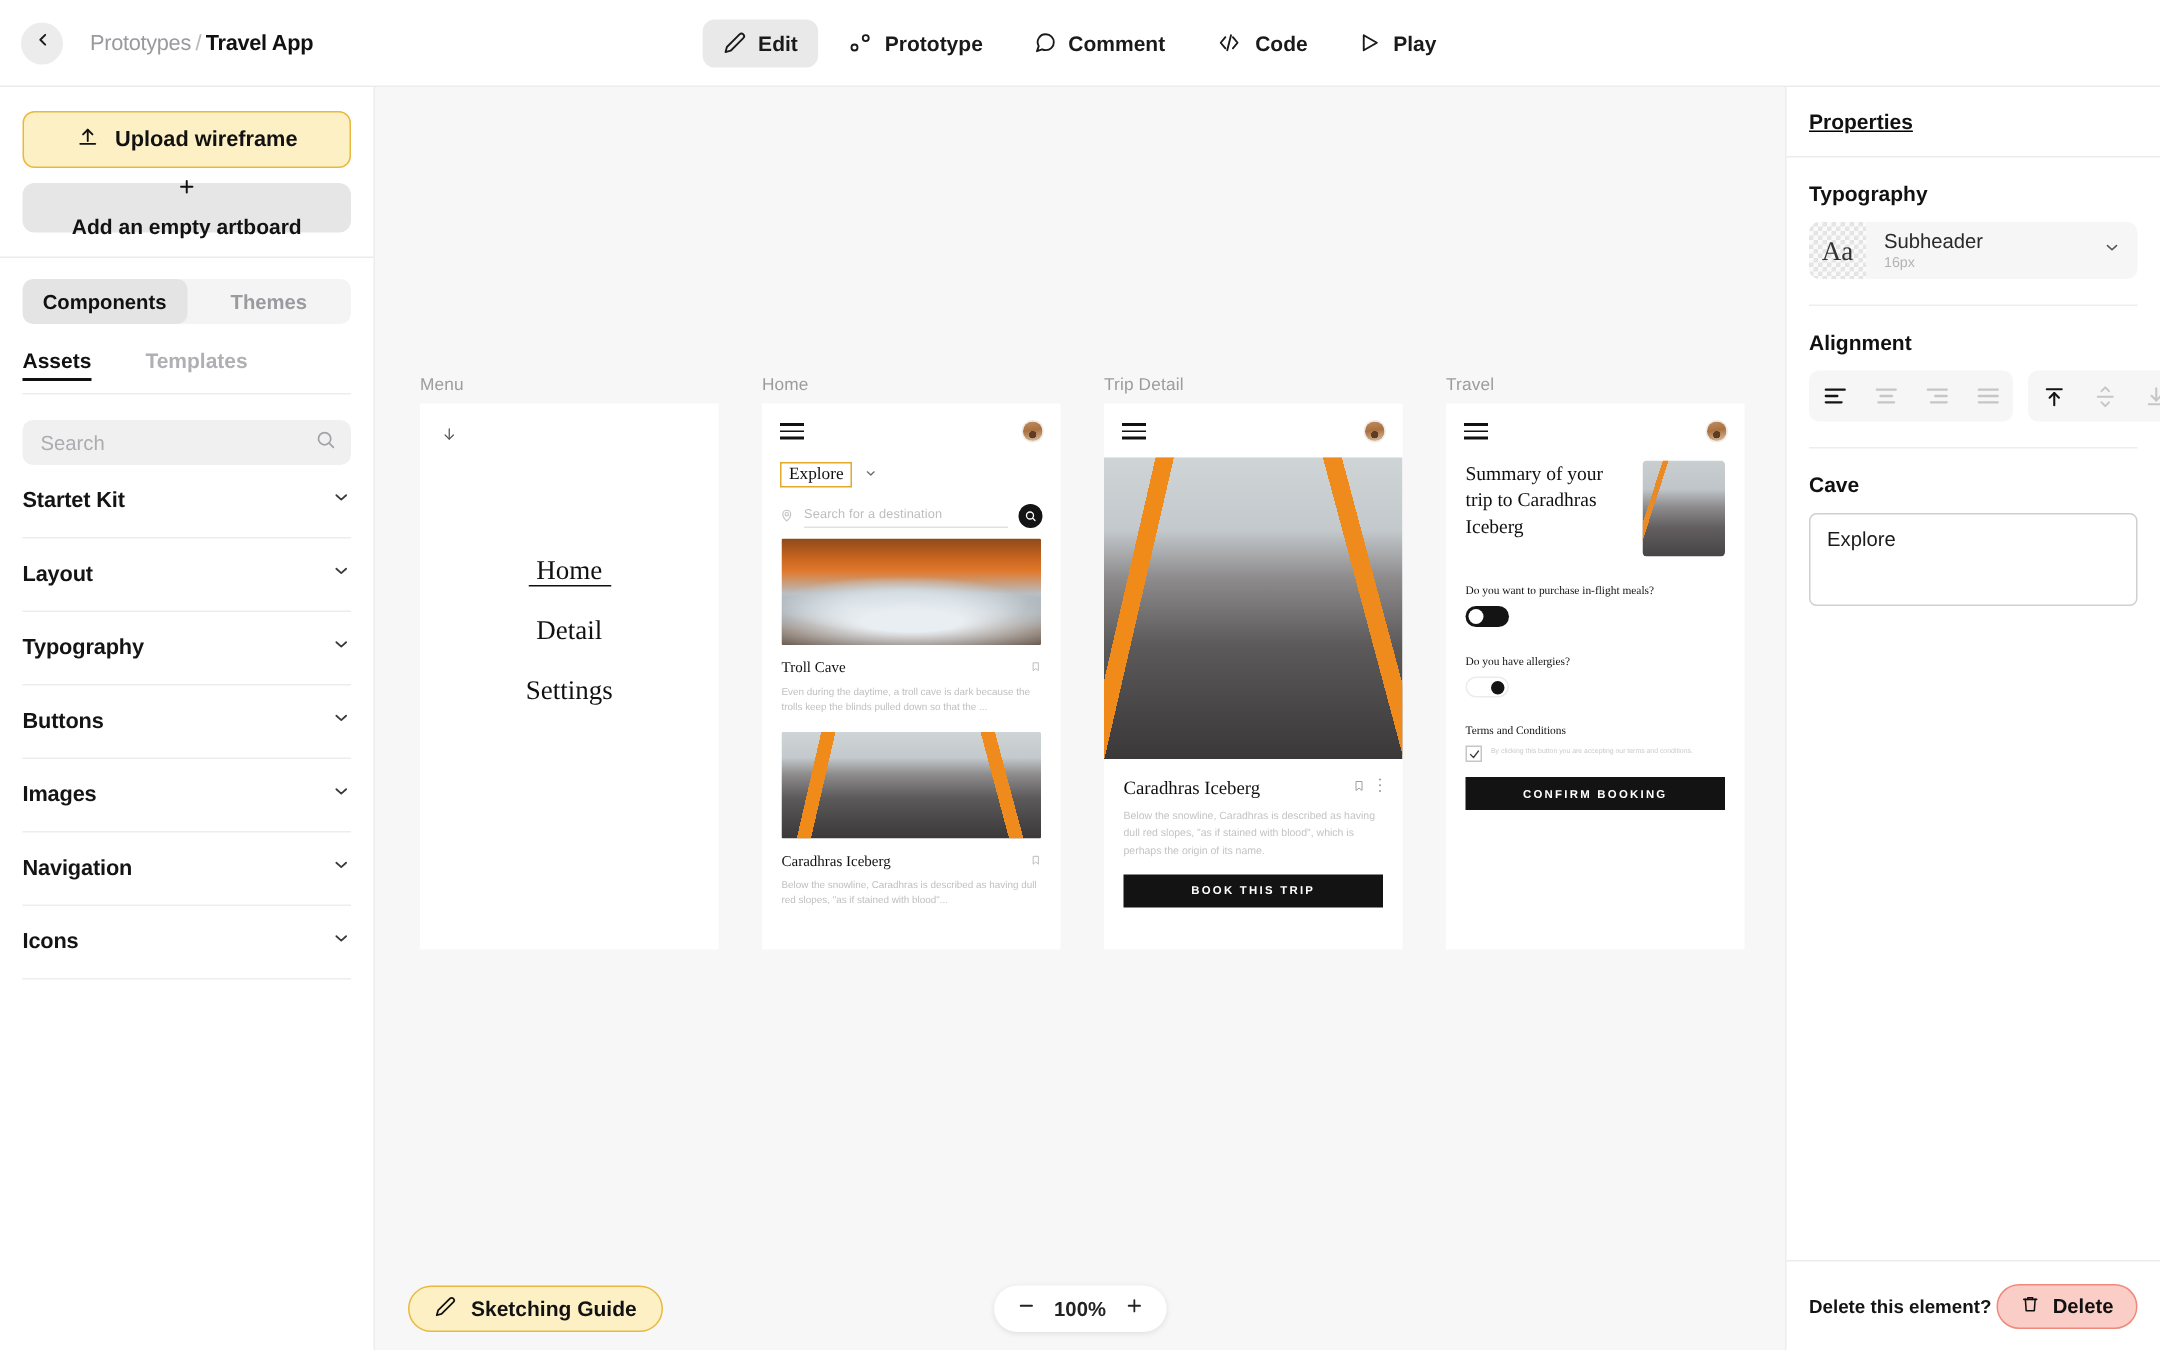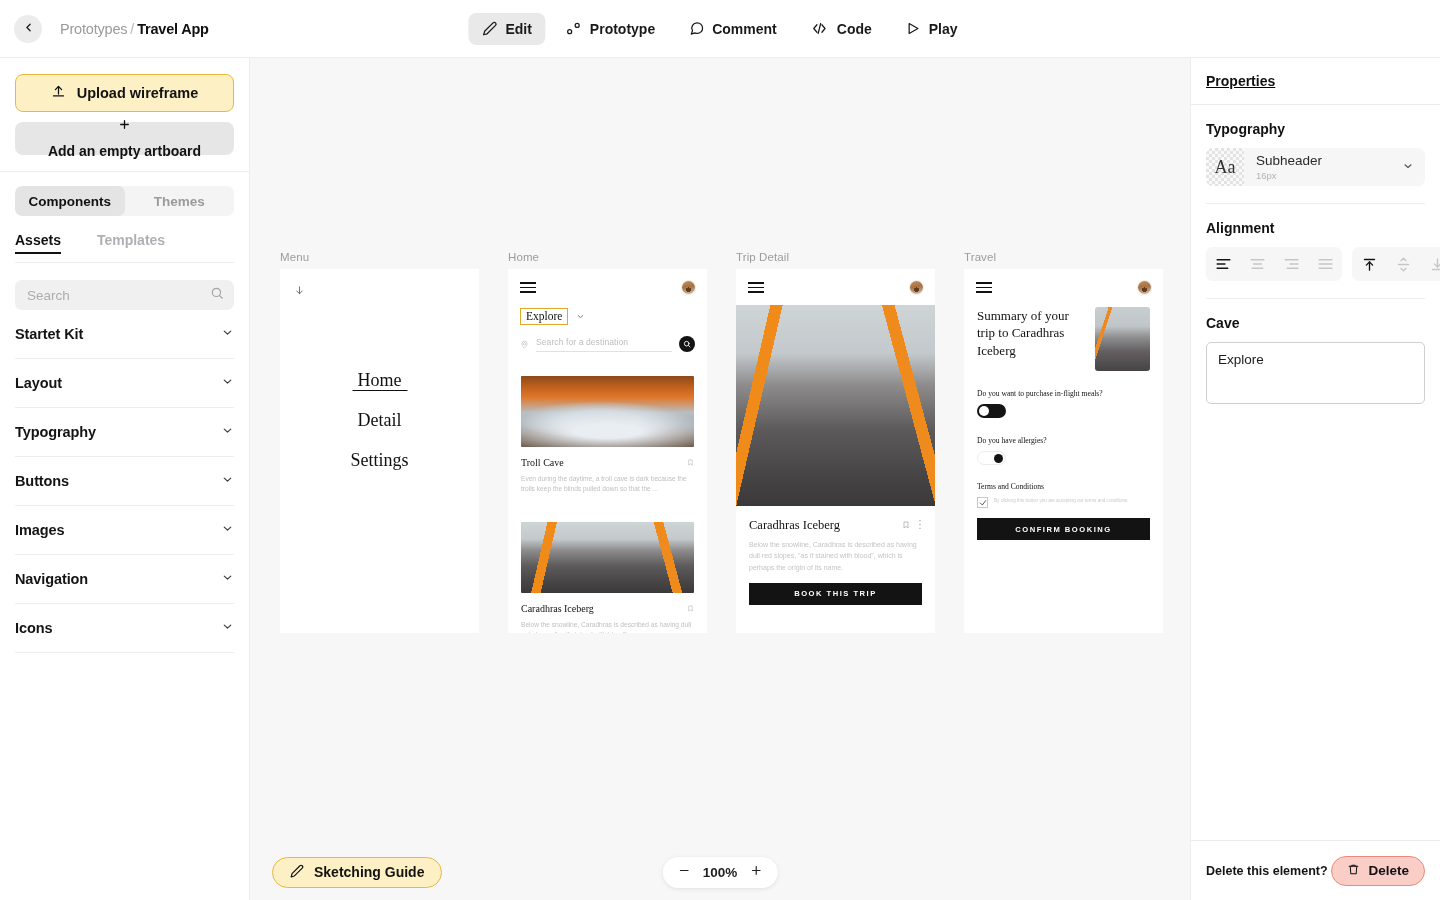--- a/index.html
+++ b/index.html
@@ -149,21 +149,21 @@
   }
   .search-line { display: flex; align-items: center; gap: 7px; padding: 10px 12px 0; }
   .search-underline {
     flex: 1; border-bottom: 1px solid #e1e1e1; padding-bottom: 4px;
     font-size: 8.5px; color: #bdbdbd; letter-spacing: 0.1px;
   }
   .search-circle {
     width: 16px; height: 16px; border-radius: 50%; background: #141414;
     display: flex; align-items: center; justify-content: center; flex-shrink: 0;
   }
-  .card { padding: 5px 13px; margin-top: 18px; }
+  .card { padding: 5px 13px; margin-top: 1px; }
   .card-img { width: 100%; height: 71px; border-radius: 1px; }
   .card-title-row { display: flex; align-items: center; justify-content: space-between; margin-top: 6px; }
   .card-title { font-size: 10px; color: #111; }
   .card-desc { font-size: 6.6px; color: #c0c0c0; line-height: 1.52; margin-top: 3px; }
 
   
   .img-mesa {
     background:
       radial-gradient(ellipse 120% 60% at 50% 78%, #e9eef2 0 16%, rgba(233,238,242,0) 55%),
       radial-gradient(ellipse 70% 38% at 46% 62%, #cfd8de 0 30%, rgba(207,216,222,0) 70%),

